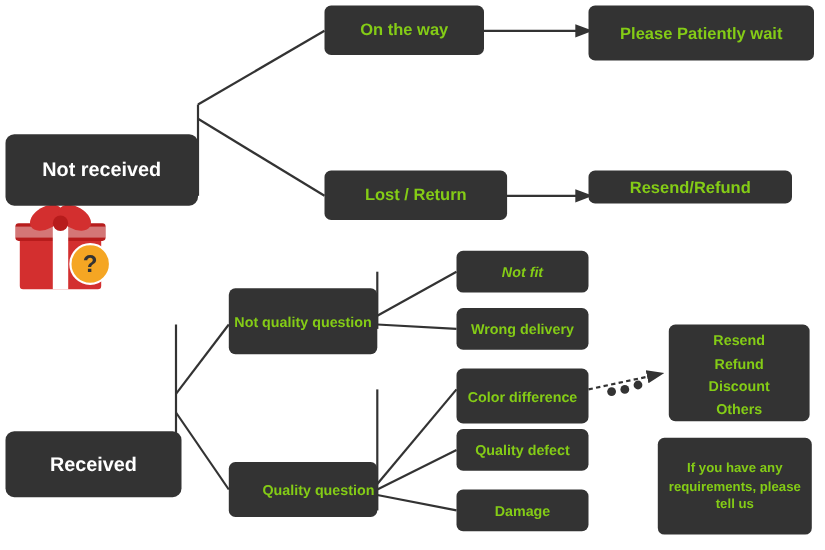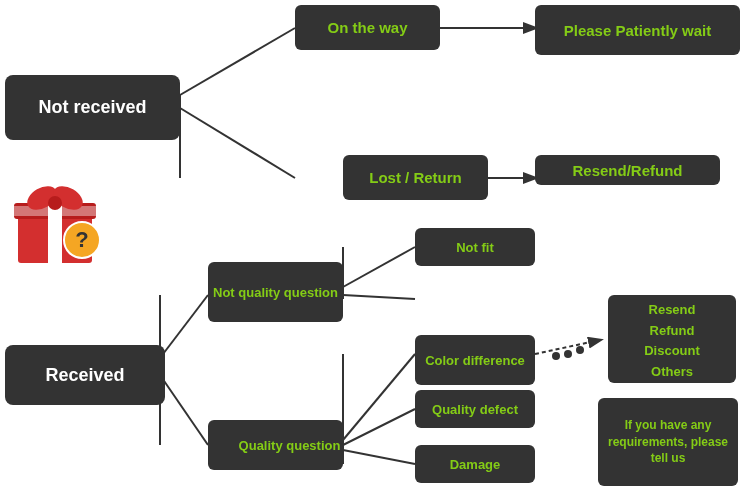--- a/index.html
+++ b/index.html
@@ -35,20 +35,21 @@
       background: #333;
       color: #84cc16;
     }
 
     .node-main {
       background: #333;
       color: #fff;
       font-size: 20px;
       font-weight: bold;
       border-radius: 8px;
+      margin-top: 47px;
     }
 
     
     .lines-svg {
       position: absolute;
       top: 0;
       left: 0;
       width: 750px;
       height: 500px;
       pointer-events: none;
@@ -140,44 +141,47 @@
   </div>
 
   <div class="node node-dark" style="left:295px;top:5px;width:145px;height:45px;font-size:15px;">
     <span>On the way</span>
   </div>
 
   <div class="node node-dark" style="left:535px;top:5px;width:205px;height:50px;font-size:15px;font-weight:bold;">
     <span>Please Patiently wait</span>
   </div>
 
-  <div class="node node-dark" style="left:295px;top:155px;width:145px;height:45px;font-size:15px;margin-left:48px;">
+  <div class="node node-dark" style="left:295px;top:155px;width:166px;height:45px;font-size:15px;">
     <span>Lost / Return</span>
   </div>
 
   <div class="node node-dark" style="left:535px;top:155px;width:185px;height:30px;font-size:15px;">
     <span>Resend/Refund</span>
   </div>
 
   <div class="node node-main" style="left:5px;top:345px;width:160px;height:60px;font-size:18px;">
     <span>Received</span>
   </div>
 
   <div class="node node-dark" style="left:208px;top:262px;width:135px;height:60px;font-size:13px;">
     <span>Not quality question</span>
   </div>
 
   <div class="node node-dark" style="left:208px;top:420px;width:135px;height:50px;font-size:13px;padding-left:28px;">
     <span>Quality question</span>
   </div>
 
-  <div class="node node-dark" style="left:415px;top:228px;width:120px;height:38px;font-size:13px;">
+  <div class="node node-dark" style="left:415px;top:228px;width:120px;height:38px;font-size:13px;font-style:italic;">
     <span>Not fit</span>
   </div>
 
+  <div class="node node-dark" style="left:415px;top:280px;width:120px;height:38px;font-size:13px;">
+    <span>Wrong delivery</span>
+  </div>
 
   <div class="node node-dark" style="left:415px;top:335px;width:120px;height:50px;font-size:13px;">
     <span>Color difference</span>
   </div>
 
   <div class="node node-dark" style="left:415px;top:390px;width:120px;height:38px;font-size:13px;">
     <span>Quality defect</span>
   </div>
 
   <div class="node node-dark" style="left:415px;top:445px;width:120px;height:38px;font-size:13px;">

